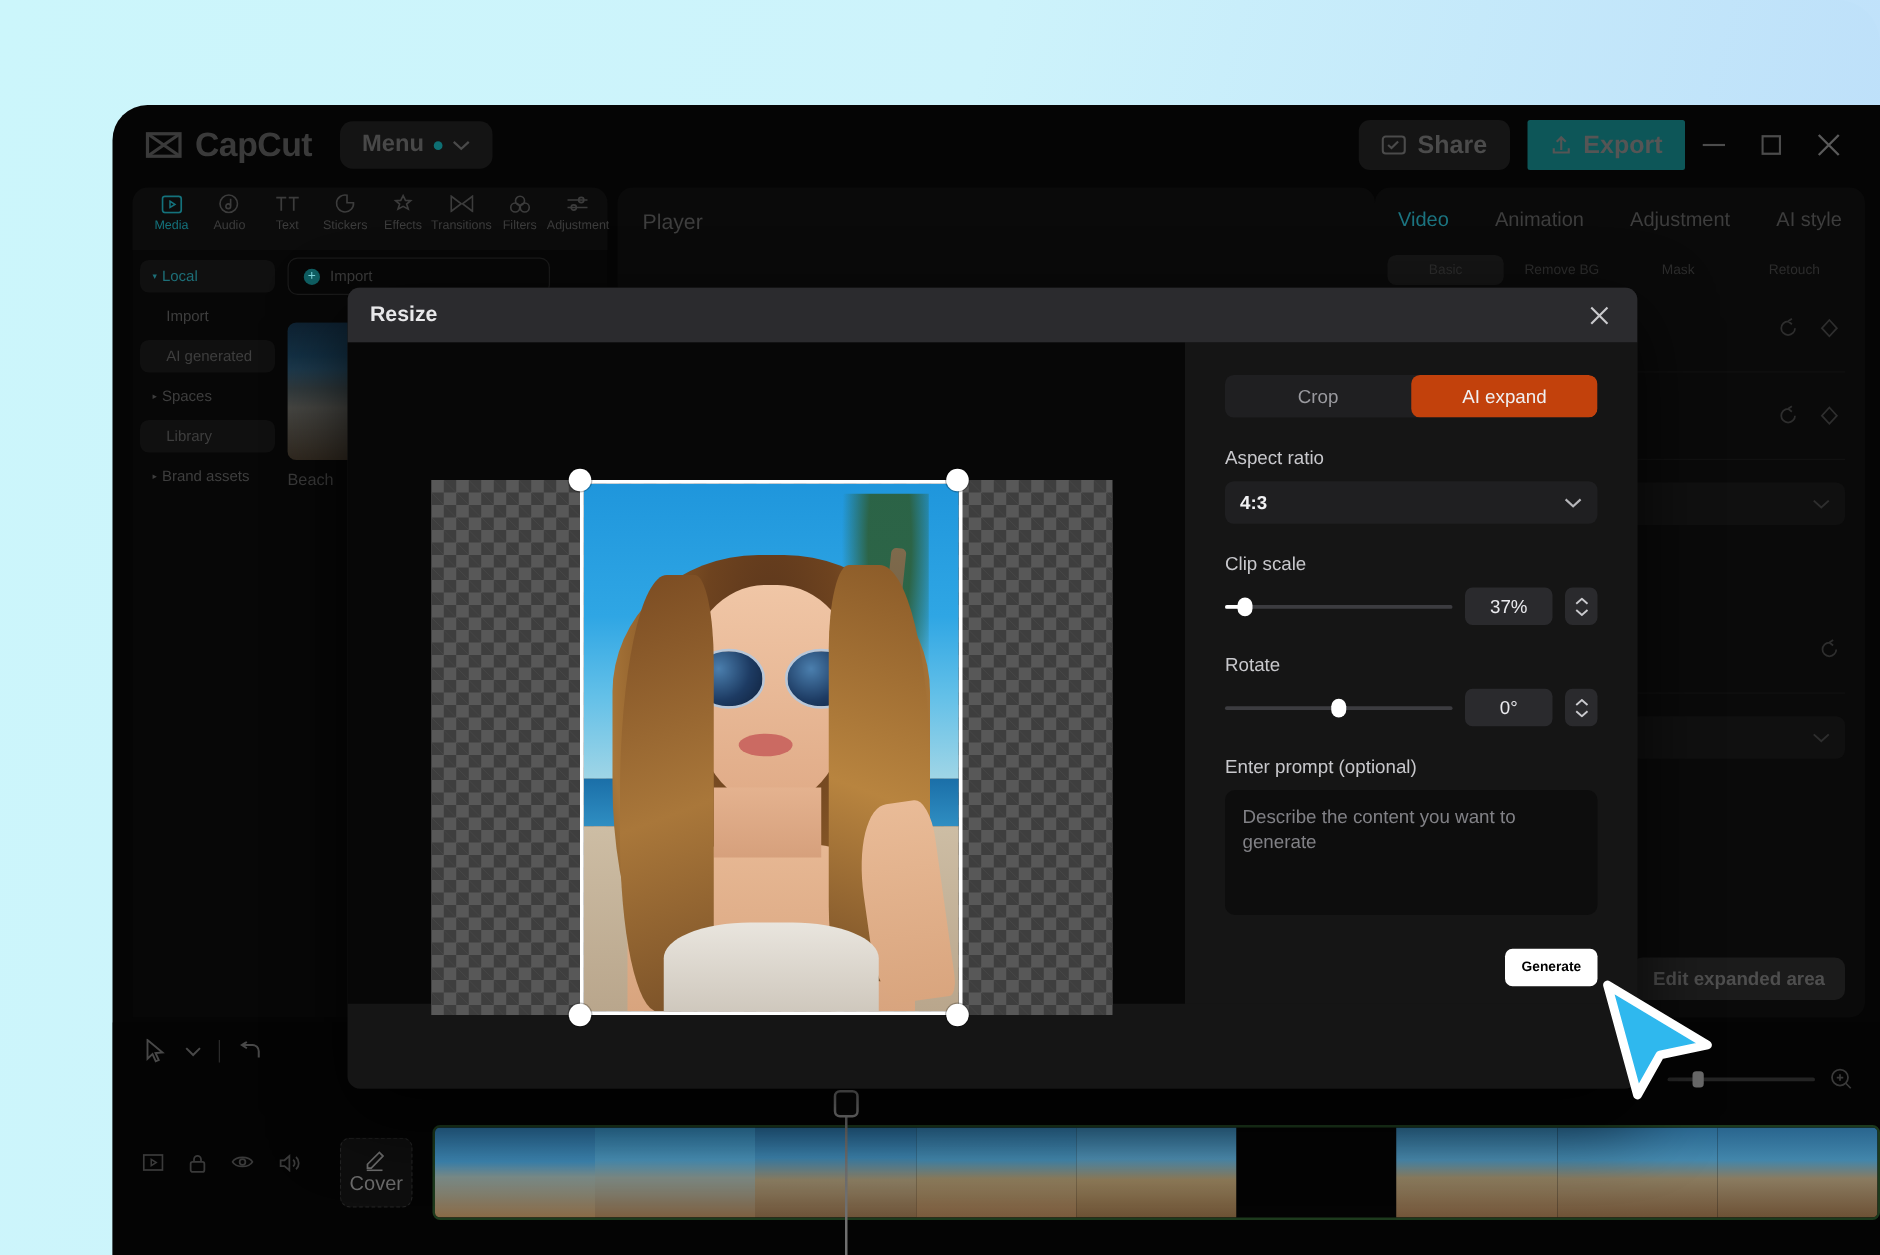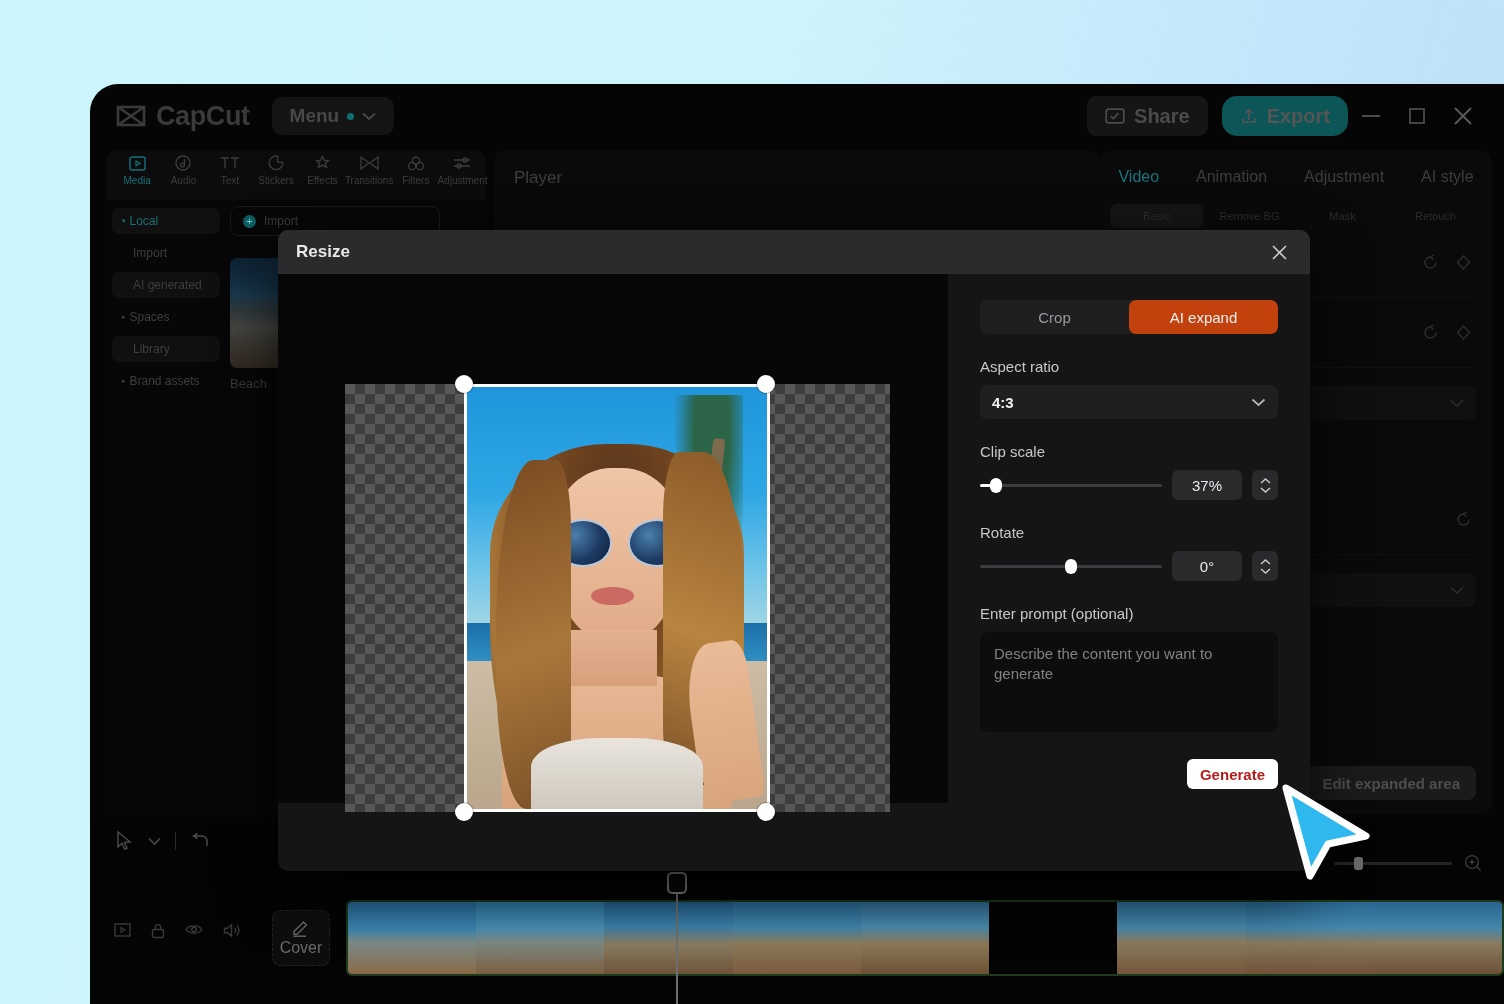--- a/index.html
+++ b/index.html
@@ -43,21 +43,21 @@
   }
   .menu-dot { width: 7px; height: 7px; border-radius: 50%; background: #0e6f73; }
   .tb-right { margin-left: auto; display: flex; align-items: center; gap: 0; padding-right: 18px; }
   .share-btn {
     height: 40px; padding: 0 18px; background: #151515; border-radius: 9px;
     display: flex; align-items: center; gap: 9px;
     color: #4b4b4b; font-size: 20px; font-weight: 700;
   }
   .export-btn {
     height: 40px; padding: 0 18px; margin-left: 14px;
-    background: #0d5658; border-radius: 15px;
+    background: #0d5658; border-radius: 2px;
     display: flex; align-items: center; gap: 9px;
     color: #555; font-size: 20px; font-weight: 700;
   }
   .win-ctl { width: 46px; height: 40px; display: flex; align-items: center; justify-content: center; }
   .win-ctl svg { stroke: #4c4c4c; }
   .win-ctl.close svg { stroke: #5a5a5a; }
 
   
   .toolstrip {
     position: absolute; left: 16px; top: 66px; width: 380px; height: 50px;
@@ -284,21 +284,21 @@
   .spin { width: 26px; height: 30px; background: #2a2a2d; border-radius: 6px;
     display: flex; flex-direction: column; align-items: center; justify-content: center; gap: 3px; }
   .spin svg { stroke: #cacace; }
   .ta {
     margin-top: 10px; height: 100px; background: #0d0d0d; border-radius: 8px;
     padding: 12px 14px; color: #818186; font-size: 15px; line-height: 1.3;
   }
   .generate-btn {
     position: absolute; right: 32px; bottom: 14px; height: 30px; padding: 0 13px;
     background: #ffffff; border-radius: 6px; display: flex; align-items: center;
-    color: #b91c1c; font-size: 15px; font-weight: 700;
+    color: #000000; font-size: 11px; font-weight: 700;
   }
   .modal-footer {
     position: absolute; left: 0; right: 0; bottom: 0; height: 68px;
     background: #151515; border-top: 1px solid #232326;
     display: flex; align-items: center; justify-content: flex-end; padding-right: 32px;
   }
   .confirm-btn {
     height: 36px; padding: 0 26px; background: #12c2ce; border-radius: 8px;
     display: flex; align-items: center; color: #dff9fb; font-size: 17px;
   }

